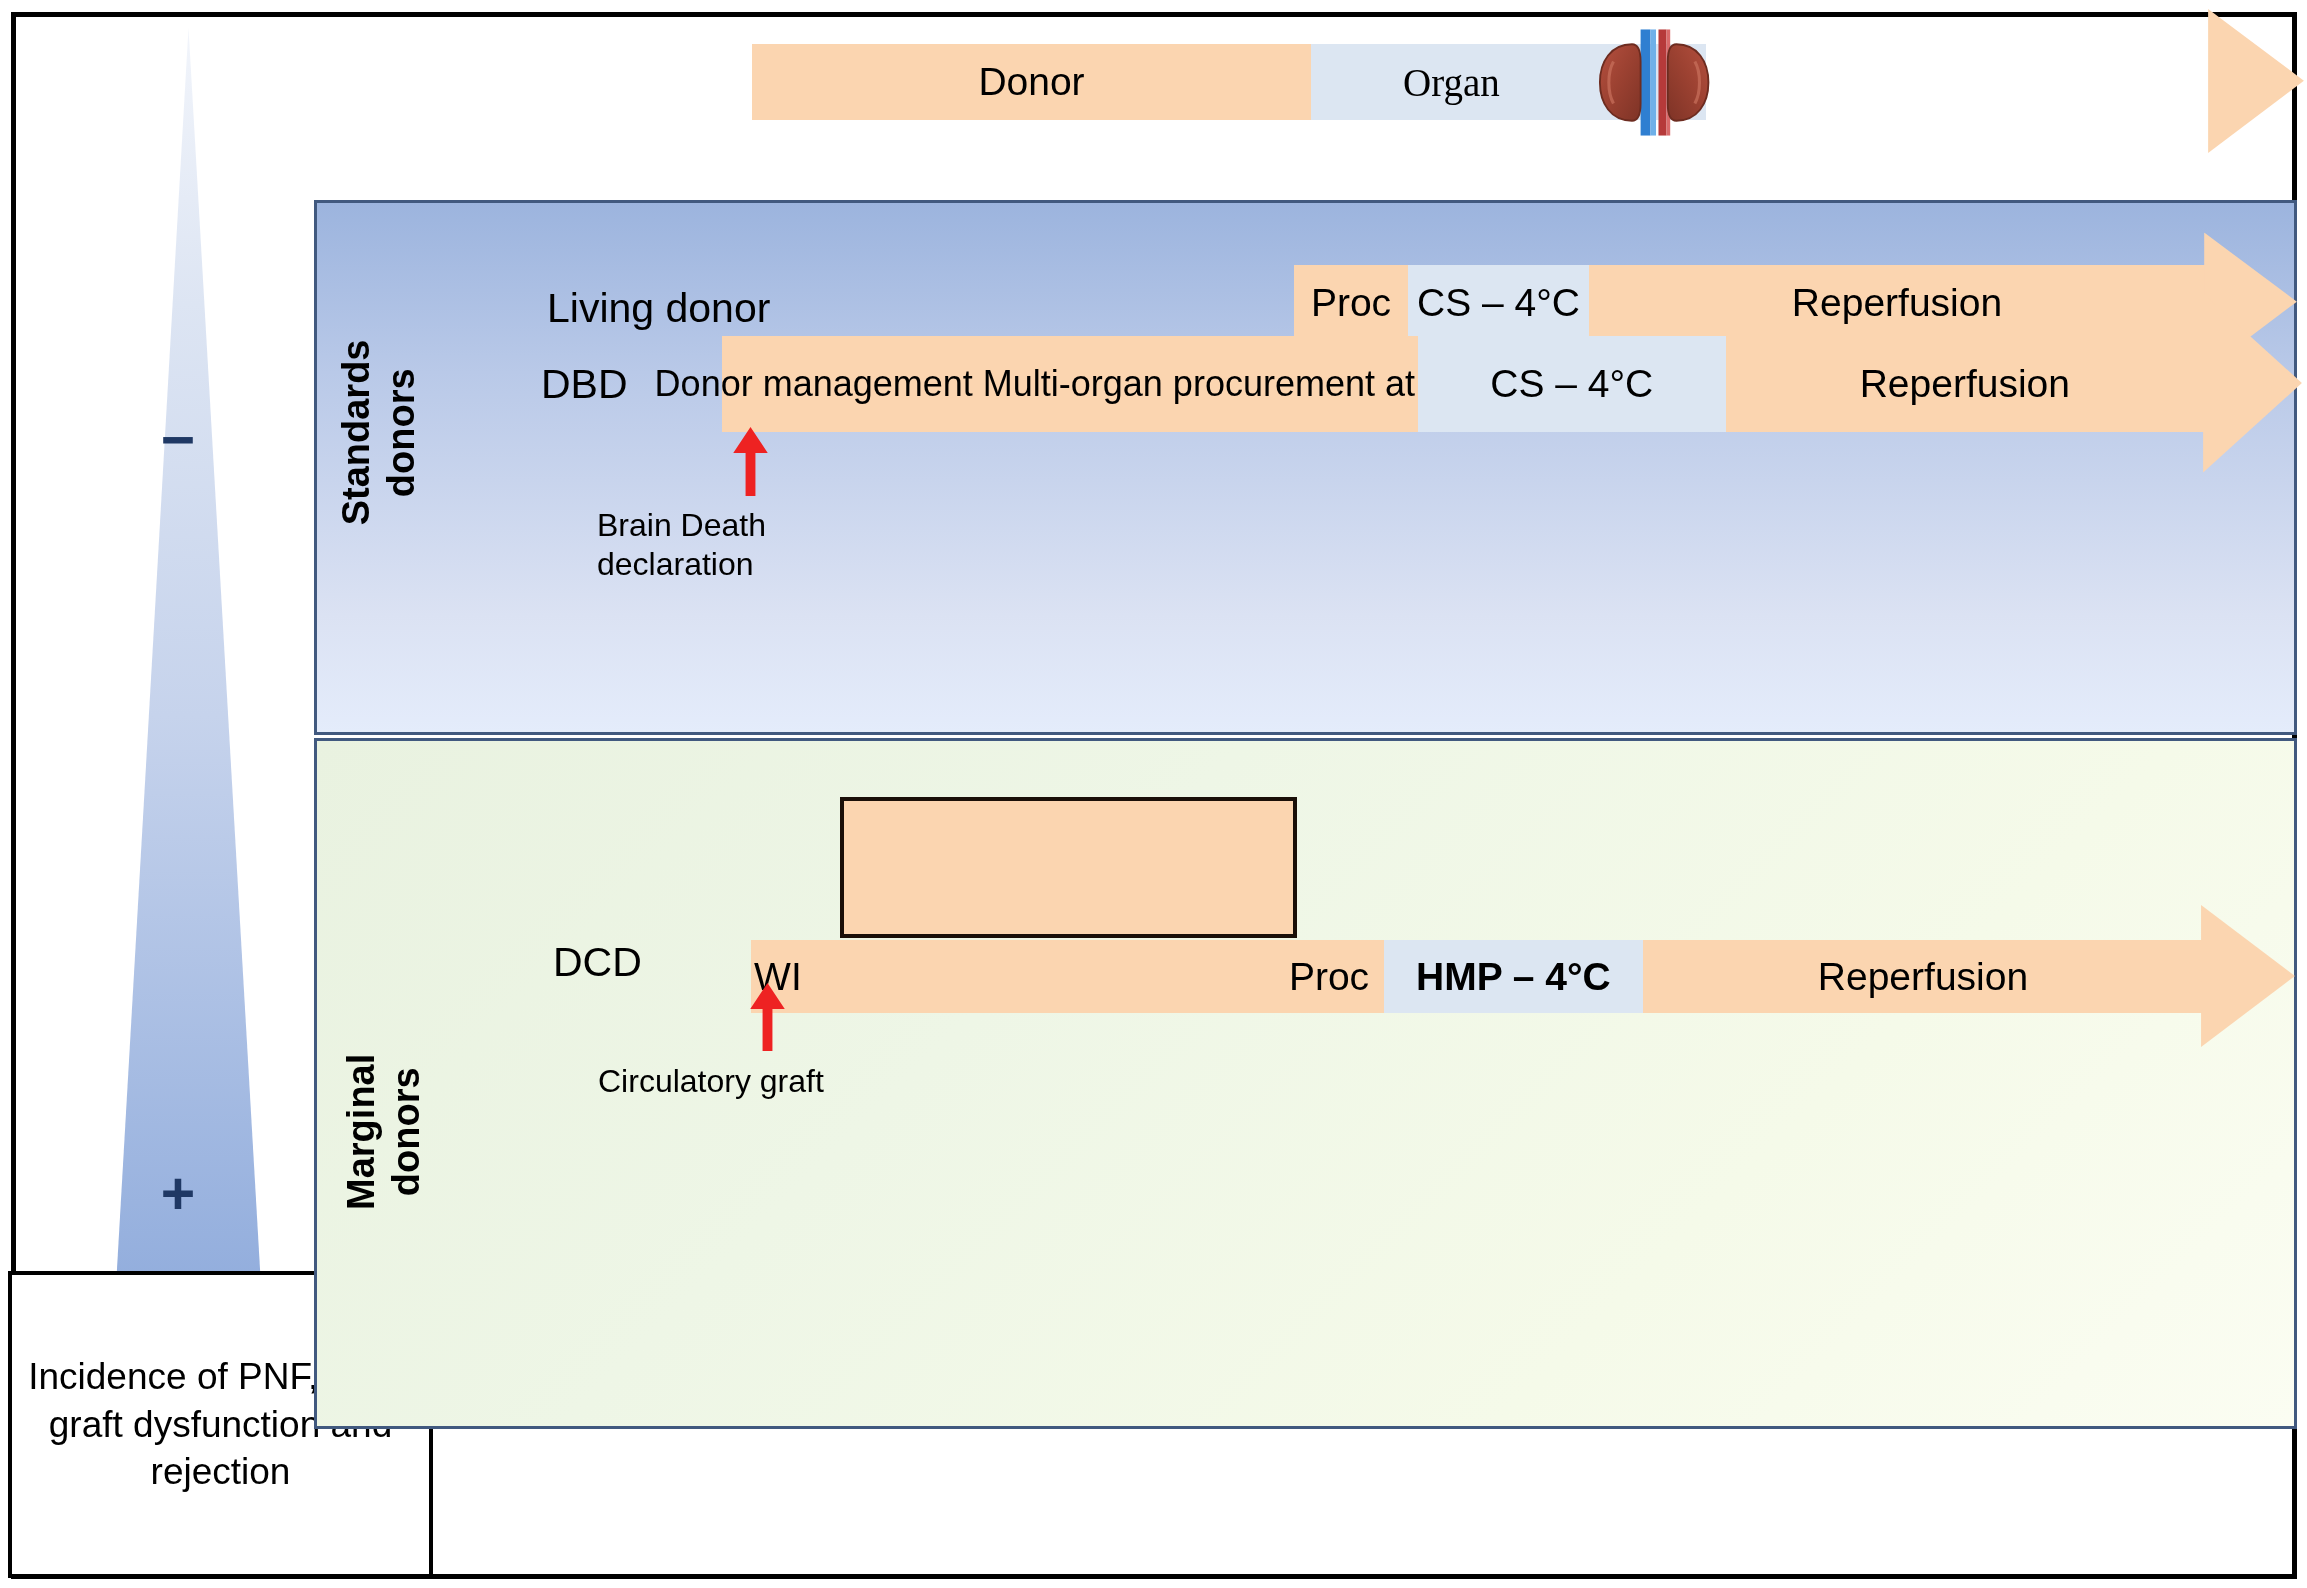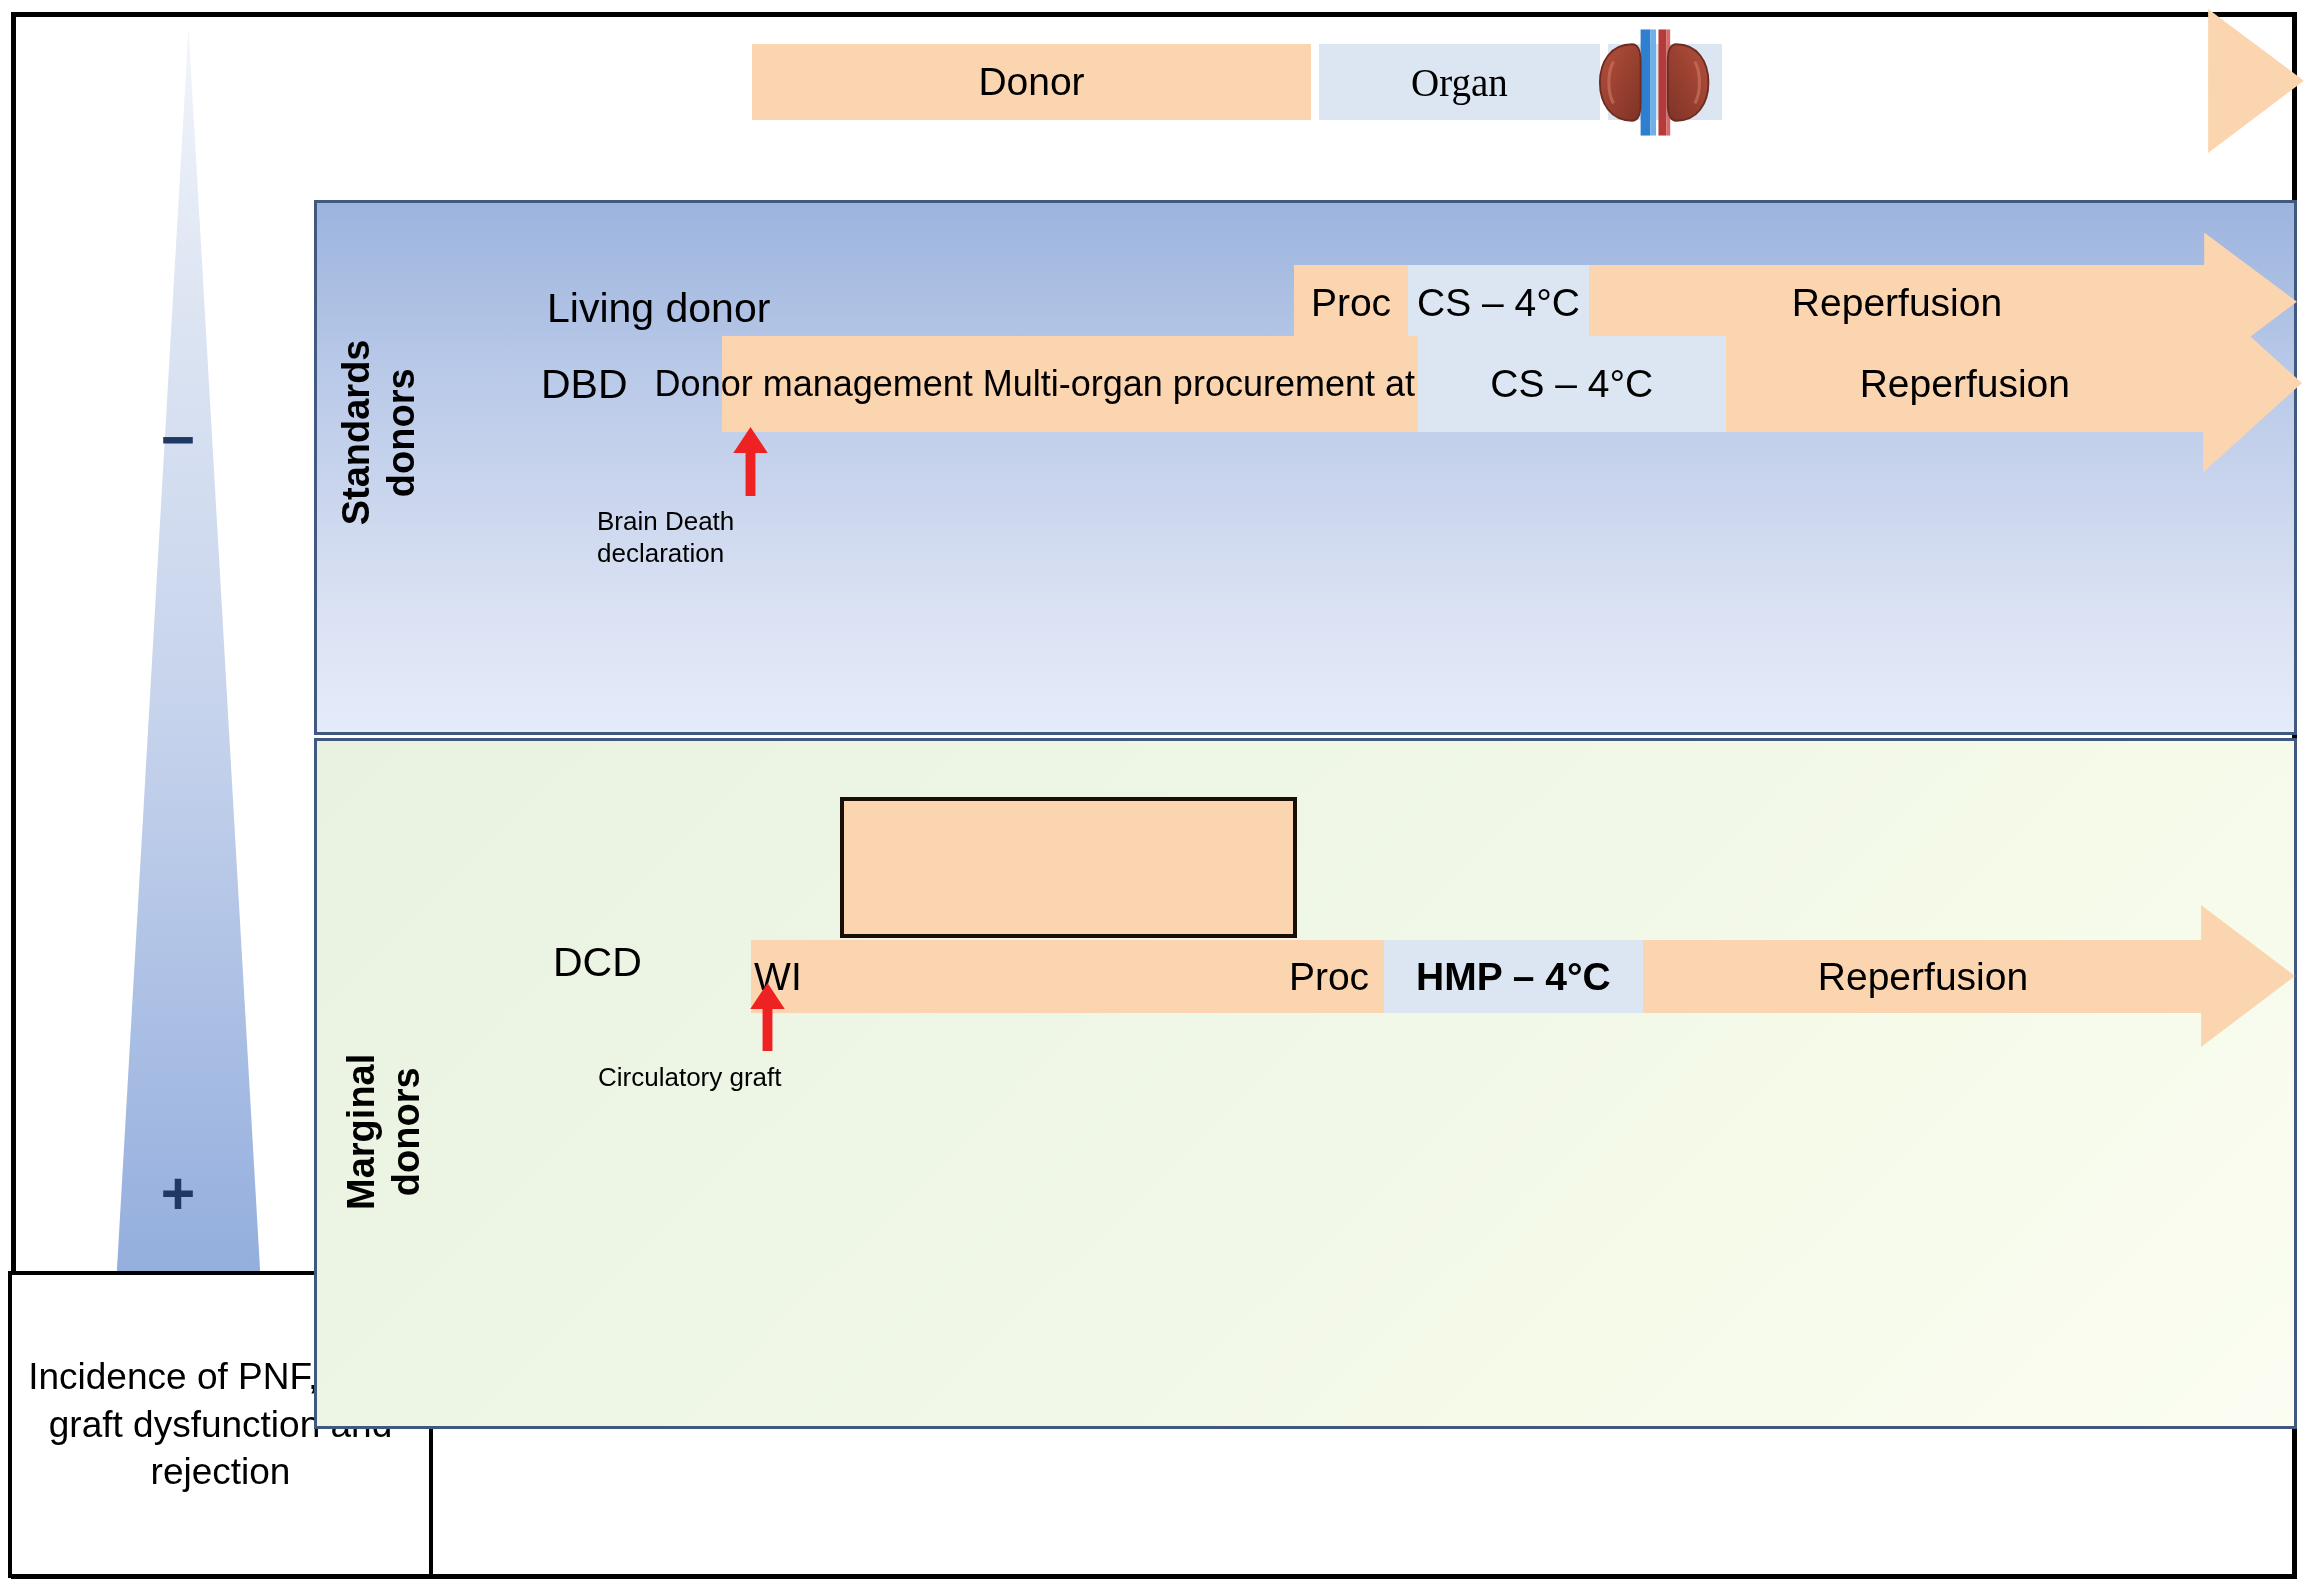--- a/index.html
+++ b/index.html
@@ -80,21 +80,21 @@
   .flowrow{position:absolute;height:100%;}
   .twoline{
     display:block;text-align:center;line-height:1.07;font-size:36px;
     padding:0 8.6px;
   }
 
   
   .redmark{position:absolute;}
   .redmark svg{display:block;}
   .caption{
-    position:absolute;font-size:26px;color:#000;line-height:1.22;
+    position:absolute;font-size:32px;color:#000;line-height:1.22;
     white-space:pre-line;
   }
 
   
   .retrieval-box{
     position:absolute;left:840px;top:797px;width:457px;height:141px;
     border:4.3px solid #1a0f08;box-sizing:border-box;background:#fbd5b0;
     display:flex;flex-direction:column;
   }
   .retrieval-box .rb-cell{
@@ -126,21 +126,21 @@
       </defs>
       <polygon points="155,0 272,2025 38,2025" fill="url(#wedgeGrad)"></polygon>
     </svg>
     <div class="wedge-sign sign-minus">−</div>
     <div class="wedge-sign sign-plus">+</div>
   </div>
 
   <div class="incidence-box">Incidence of PNF, DGF, graft dysfunction and rejection</div>
 
   <div class="toparrow">
-    <div class="arrow-body" style="width:1458px;gap:8px;">
+    <div class="arrow-body" style="width:1458px;">
       <div class="seg peach" style="width:559px;">Donor</div>
       <div class="seg blue" style="width:281px;font-family:Liberation Serif, serif;">Organ</div>
       <div class="seg blue" style="width:114px;"></div>
     </div>
     <div class="arrow-head" style="left:1456px;">
       <svg width="96" height="144" viewBox="0 0 155 233">
         <polygon points="0,0 155,116 0,233" fill="#fbd5b0"></polygon>
       </svg>
     </div>
 

